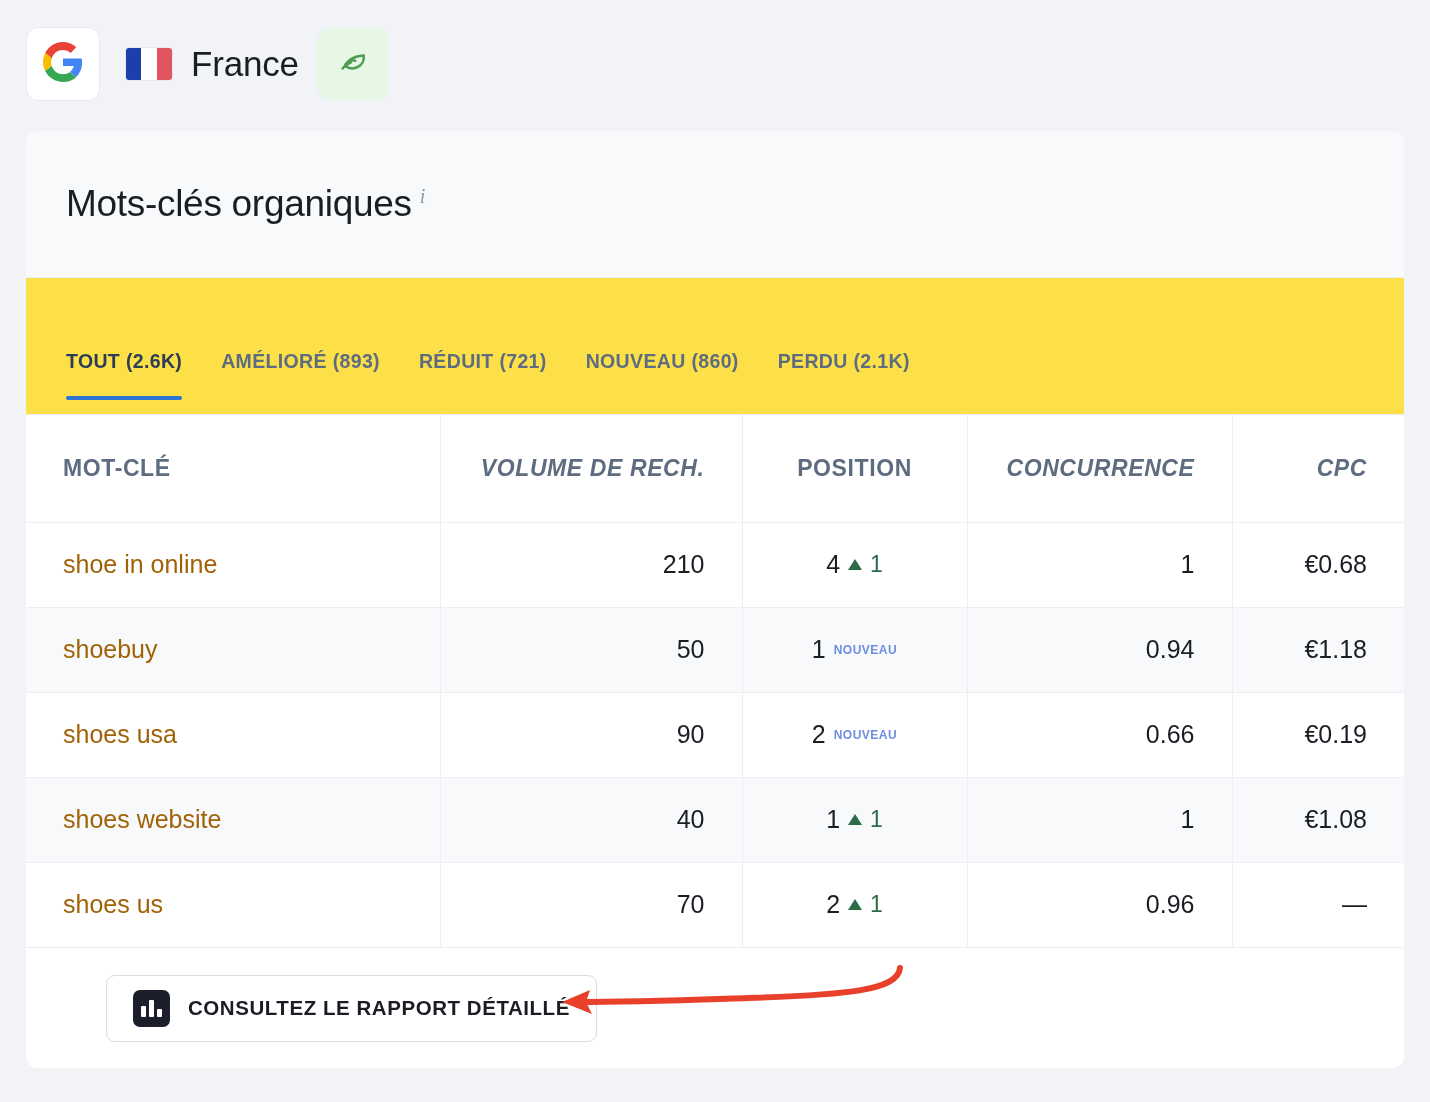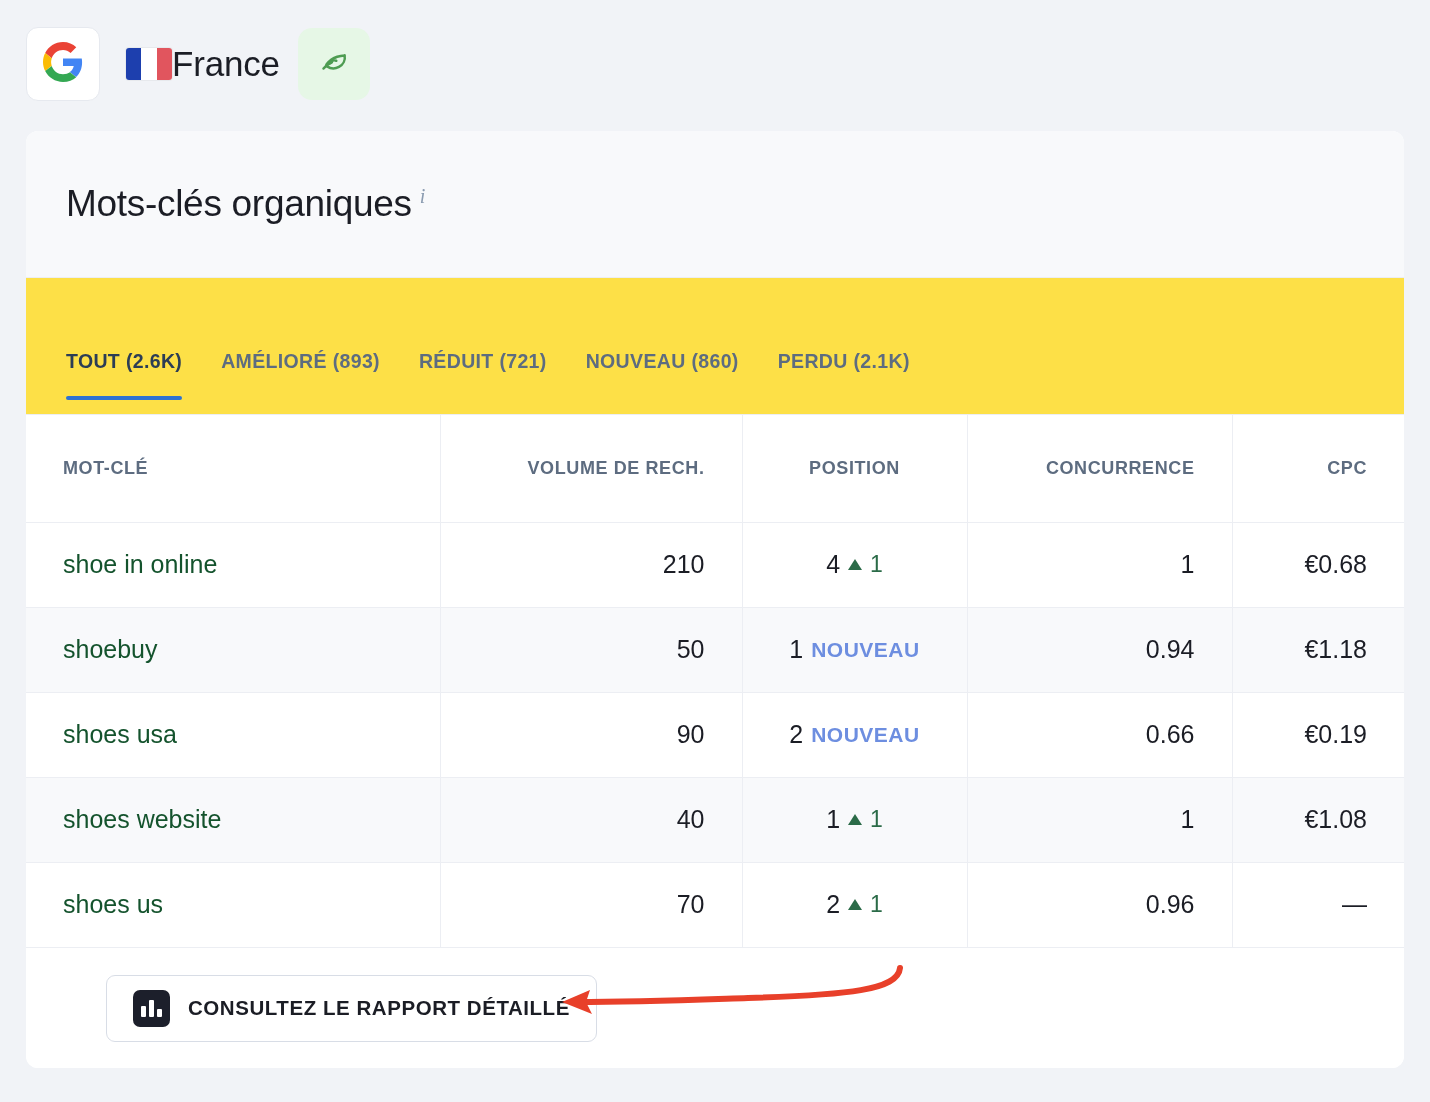--- a/index.html
+++ b/index.html
@@ -36,20 +36,21 @@
     margin-left: 26px;
     flex: 0 0 auto;
     box-shadow: 0 0 0 1px rgba(0,0,0,0.04);
   }
   .flag i { display: block; height: 100%; flex: 1 1 33.333%; }
   .flag .b { background: #1d3fae; }
   .flag .w { background: #ffffff; }
   .flag .r { background: #e1555e; }
 
   .country-name {
+    margin-left: 19px;
     font-size: 35px;
     color: #1b1d25;
     font-weight: 400;
     letter-spacing: -0.2px;
     white-space: nowrap;
   }
   .leaf-tile {
     margin-left: 18px;
     width: 72px; height: 72px;
     background: #e6f7e6;
@@ -129,50 +130,50 @@
     table-layout: fixed;
   }
   table.kw col.c-kw   { width: 414px; }
   table.kw col.c-vol  { width: 302px; }
   table.kw col.c-pos  { width: 225px; }
   table.kw col.c-con  { width: 265px; }
   table.kw col.c-cpc  { width: 172px; }
 
   table.kw th {
     height: 107px;
-    font-size: 18px;
+    font-size: 23px;
     font-weight: 700;
     letter-spacing: 0.6px;
     color: #5d6c80;
     border-right: 1px solid #eceef3;
     border-bottom: 1px solid #eceef3;
     vertical-align: middle;
     background: #ffffff;
   }
   table.kw th.l { text-align: left; padding-left: 37px; }
-  table.kw th.r { text-align: right; padding-right: 37px; }
+  table.kw th.r { text-align: right; padding-right: 37px; font-style: italic; }
   table.kw th.c { text-align: center; }
   table.kw th:last-child { border-right: none; }
 
   table.kw td {
     height: 85px;
     font-size: 25px;
     color: #1b1d25;
     border-right: 1px solid #eceef3;
     border-bottom: 1px solid #eceef3;
     vertical-align: middle;
   }
   table.kw td:last-child { border-right: none; padding-left: 24px; }
   table.kw tbody tr:nth-child(even) td { background: #f8f9fb; }
   table.kw td.l { text-align: left; padding-left: 37px; }
   table.kw td.r { text-align: right; padding-right: 37px; }
   table.kw td.c { text-align: center; }
 
   .kw-link {
-    color: #14532d;
+    color: #a16207;
     text-decoration: none;
     font-size: 25px;
     cursor: pointer;
     text-align: center;
   }
   .pos-wrap {
     display: inline-flex;
     align-items: center;
     gap: 8px;
     white-space: nowrap;
@@ -181,21 +182,21 @@
   .tri-up {
     width: 0; height: 0;
     border-left: 7px solid transparent;
     border-right: 7px solid transparent;
     border-bottom: 11px solid #2b6b48;
     display: inline-block;
   }
   .delta { color: #2b6b48; font-size: 23px; }
   .badge-new {
     color: #6d8ee0;
-    font-size: 21px;
+    font-size: 12px;
     font-weight: 700;
     letter-spacing: 0.5px;
   }
 
   
   .card-footer {
     height: 121px;
     display: flex;
     align-items: center;
     padding-left: 80px;

